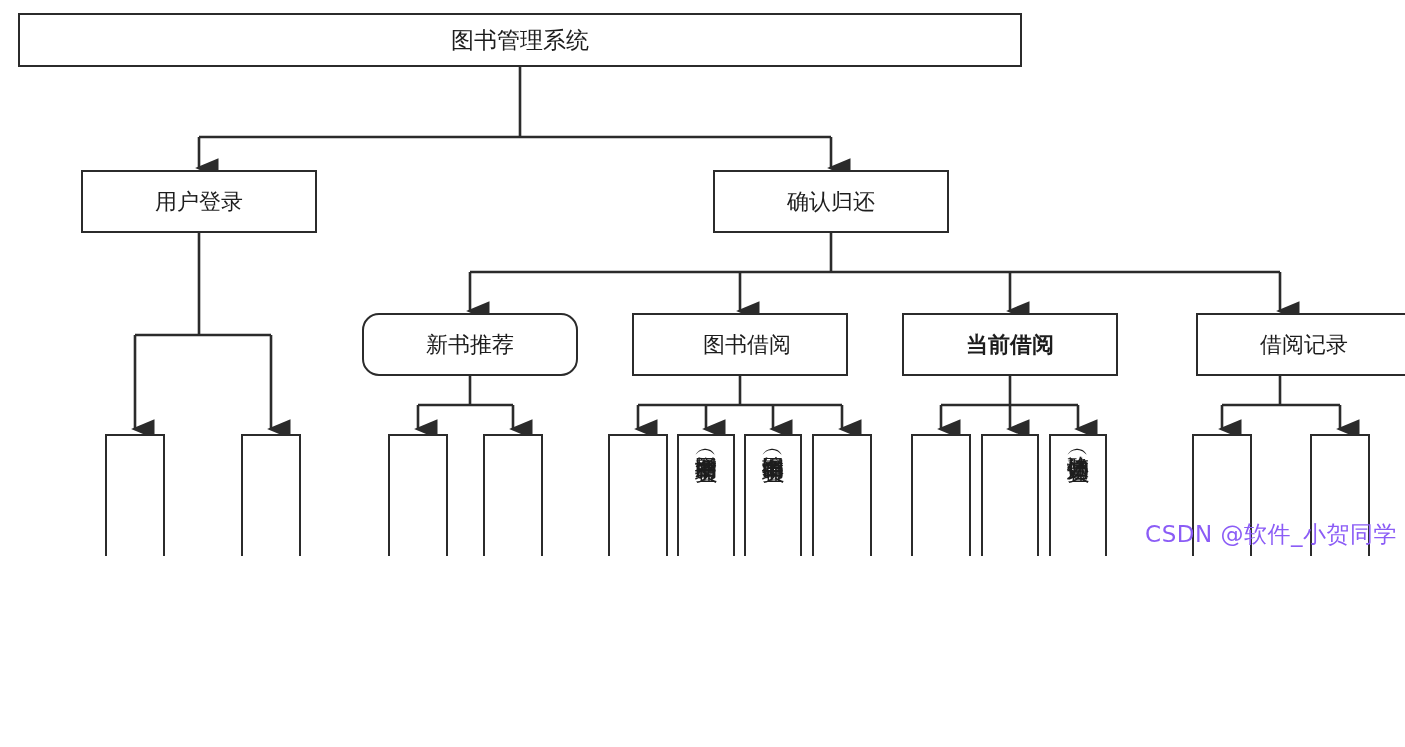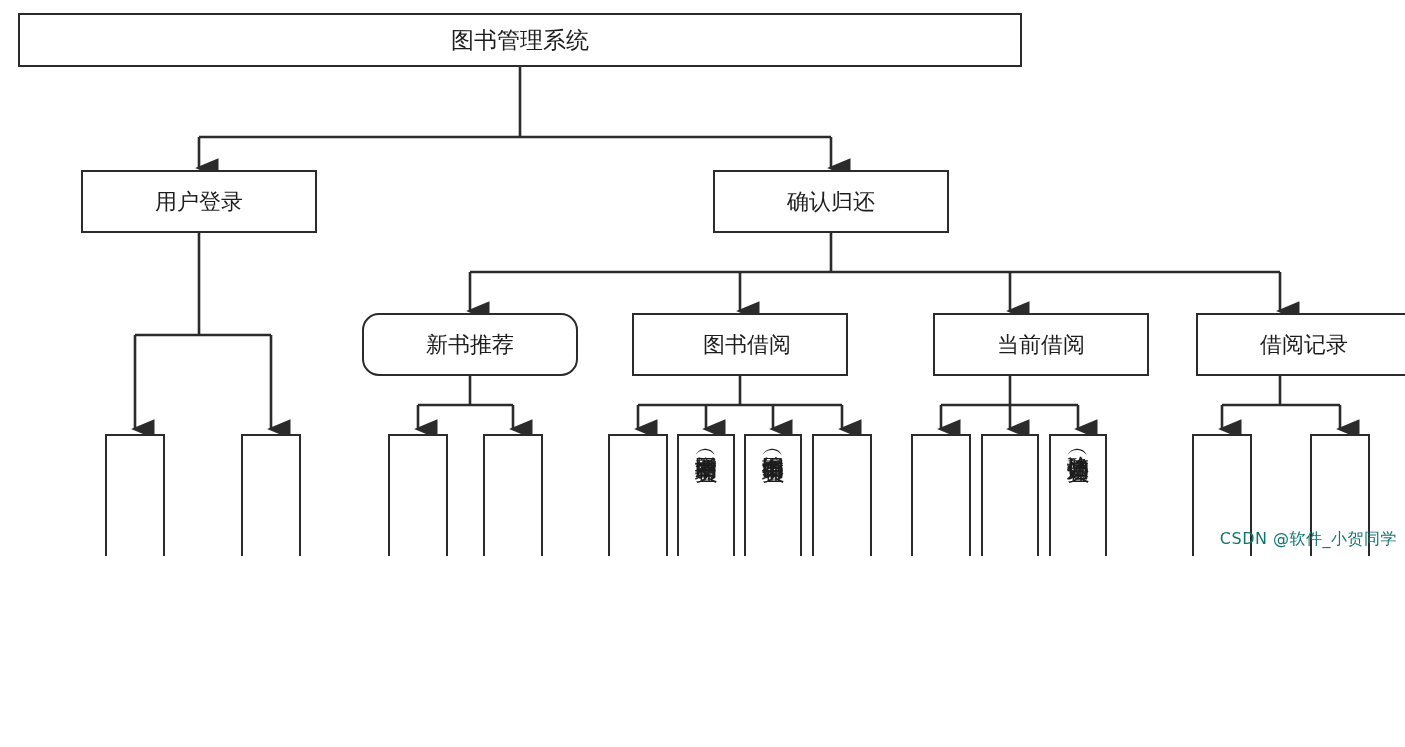--- a/index.html
+++ b/index.html
@@ -61,22 +61,22 @@
     margin: auto 0;
   }
   .leaf.top .leaf-text {
     margin-top: 2px;
   }
   
   .watermark {
     position: absolute;
     right: 8px;
     bottom: 6px;
-    font-size: 16px;
-    color: #0f766e;
+    font-size: 23px;
+    color: #8b5cf6;
     letter-spacing: 0.5px;
     white-space: nowrap;
   }
 </style>
 </head>
 <body>
 
 <div id="canvas">
 
   <svg class="svg-layer" viewBox="0 0 1405 747" xmlns="http://www.w3.org/2000/svg">
@@ -142,21 +142,21 @@
   </div>
 
   <div class="node level2" style="left:362px; top:313px; width:216px; height:63px;border-radius:17px;">
     <span>新书推荐</span>
   </div>
 
   <div class="node level2" style="left:632px; top:313px; width:216px; height:63px;padding-left:14px;">
     <span>图书借阅</span>
   </div>
 
-  <div class="node level2" style="left:933px; top:313px; width:216px; height:63px;">
+  <div class="node level2" style="left:902px; top:313px; width:216px; height:63px;font-weight:bold;">
     <span>当前借阅</span>
   </div>
 
   <div class="node level2" style="left:1196px; top:313px; width:216px; height:63px;">
     <span>借阅记录</span>
   </div>
 
   <div class="node leaf center" style="left:105px; top:434px; width:60px; height:297px;">
     <span class="leaf-text">用户登录</span>
   </div>

